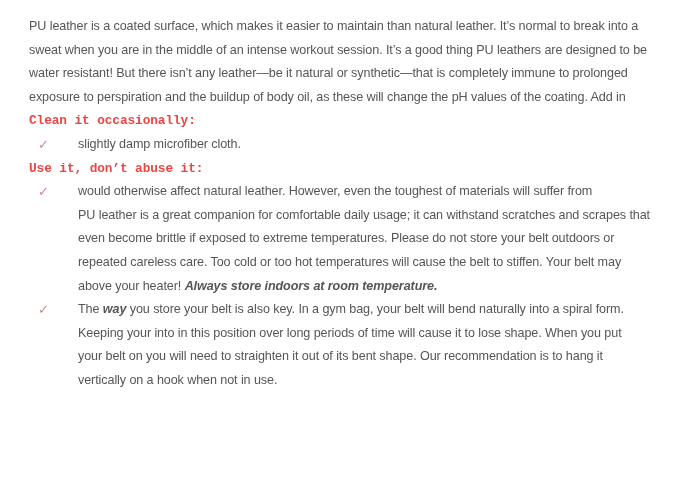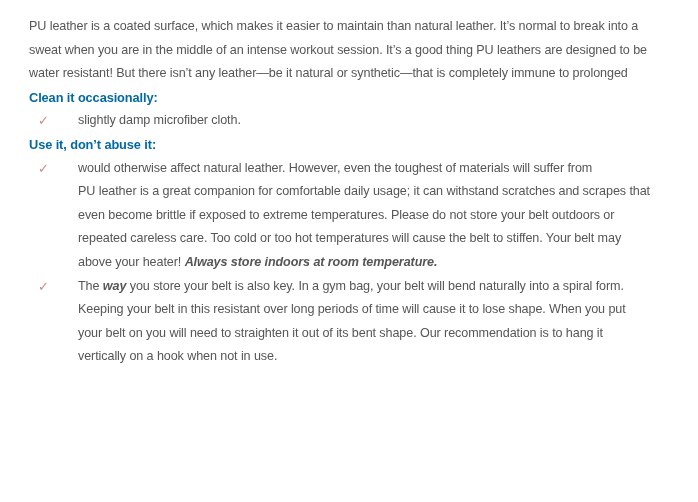--- a/index.html
+++ b/index.html
@@ -21,23 +21,24 @@
     color: #565656;
     line-height: 23.6px;
   }
   .line {
     white-space: nowrap;
   }
   .heading {
     margin: 0;
     font-size: 12.8px;
     font-weight: bold;
-    color: #0369a1;
+    color: #ef4444;
     line-height: 23.6px;
     white-space: nowrap;
+    font-family: Liberation Mono, monospace;
   }
   .bullet {
     position: relative;
     padding-left: 49px;
   }
   .check {
     position: absolute;
     left: 9px;
     top: 0;
     color: #cc8987;
@@ -51,20 +52,21 @@
 </style>
 </head>
 <body>
 
 <main class="doc">
 
   <section>
     <div class="line">PU leather is a coated surface, which makes it easier to maintain than natural leather. It’s normal to break into a</div>
     <div class="line">sweat when you are in the middle of an intense workout session. It’s a good thing PU leathers are designed to be</div>
     <div class="line">water resistant! But there isn’t any leather—be it natural or synthetic—that is completely immune to prolonged</div>
+    <div class="line">exposure to perspiration and the buildup of body oil, as these will change the pH values of the coating. Add in</div>
   </section>
 
   <h2 class="heading">Clean it occasionally:</h2>
   <div class="bullet">
     <span class="check">✓</span>
     <div>
       <div class="line">slightly damp microfiber cloth.</div>
     </div>
   </div>
 
@@ -81,19 +83,19 @@
       </div>
     </div>
   </div>
 
   <div class="bullet">
     <span class="check">✓</span>
     <div>
       <div class="line">
         <span>The </span><span class="it">way</span><span> you store your belt is also key. In a gym bag, your belt will bend naturally into a spiral form.</span>
       </div>
-      <div class="line">Keeping your belt in this resistant over long periods of time will cause it to lose shape. When you put</div>
+      <div class="line">Keeping your into in this position over long periods of time will cause it to lose shape. When you put</div>
       <div class="line">your belt on you will need to straighten it out of its bent shape. Our recommendation is to hang it</div>
       <div class="line">vertically on a hook when not in use.</div>
     </div>
   </div>
 
 </main>
 
 </body></html>

